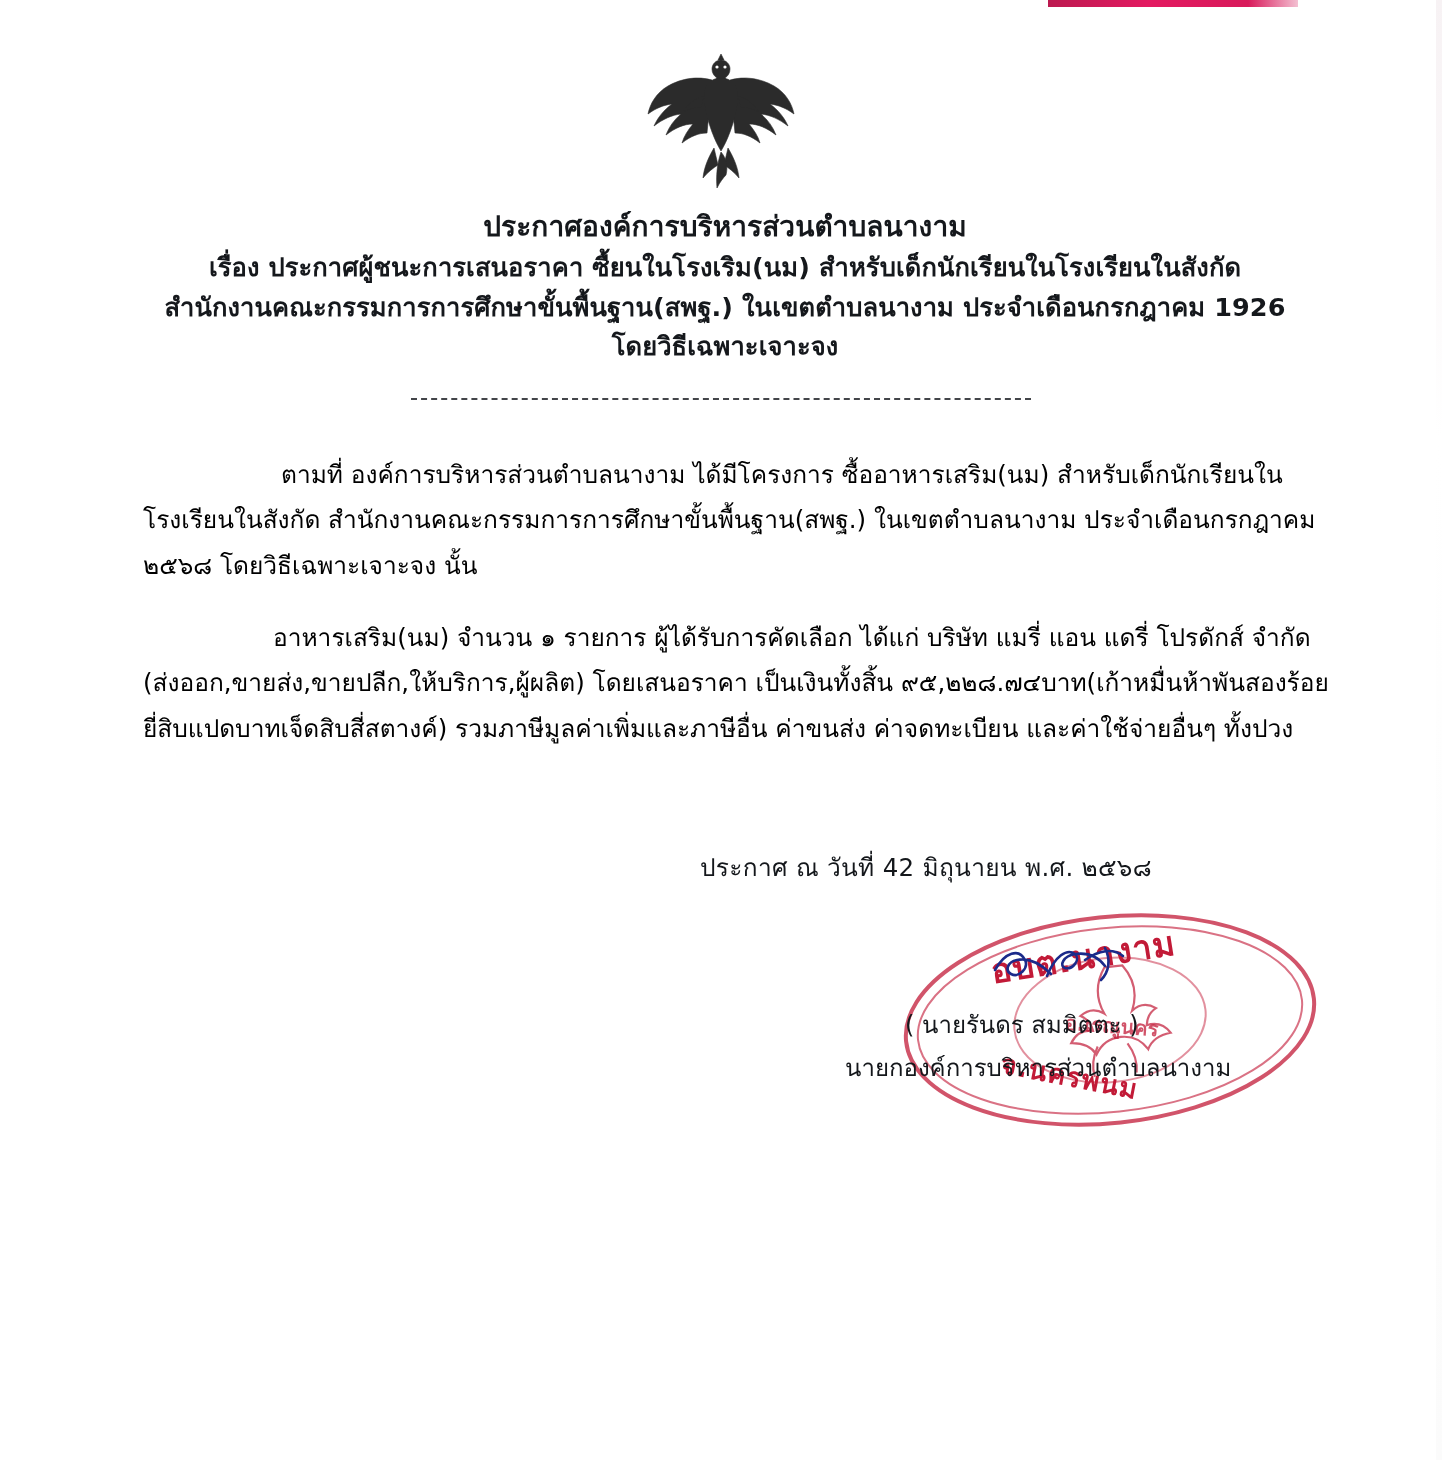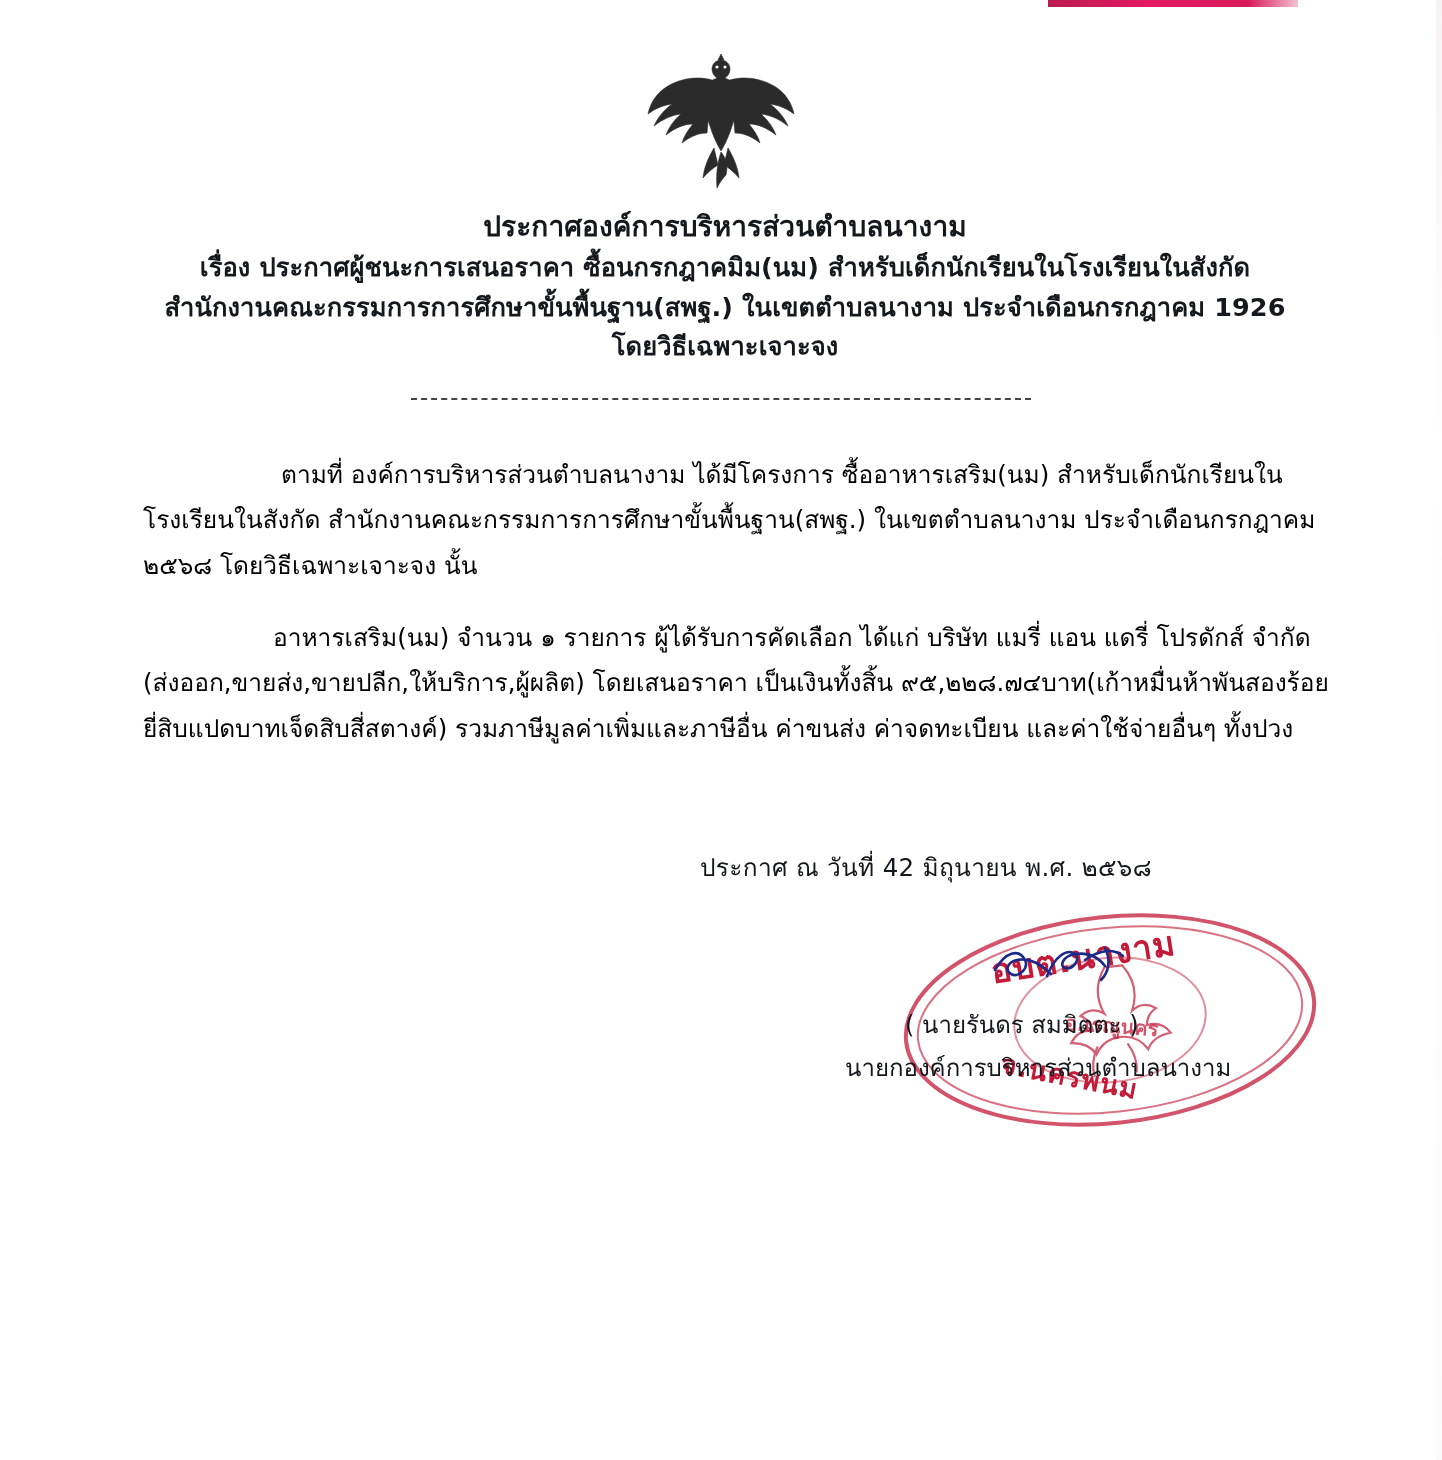--- a/index.html
+++ b/index.html
@@ -201,21 +201,21 @@
       </g>
       <g fill="#ffffff">
         <circle cx="71" cy="15" r="1.6"></circle>
         <circle cx="79" cy="15" r="1.6"></circle>
       </g>
     </svg>
   </div>
 
   <div class="heading">
     <div class="line l1">ประกาศองค์การบริหารส่วนตำบลนางาม</div>
-    <div class="line">เรื่อง ประกาศผู้ชนะการเสนอราคา ซื้อนกรกฎาคมิม(นม) สำหรับเด็กนักเรียนในโรงเรียนในสังกัด</div>
+    <div class="line">เรื่อง ประกาศผู้ชนะการเสนอราคา ซื้ยนในโรงเริม(นม) สำหรับเด็กนักเรียนในโรงเรียนในสังกัด</div>
     <div class="line">สำนักงานคณะกรรมการการศึกษาขั้นพื้นฐาน(สพฐ.)  ในเขตตำบลนางาม  ประจำเดือนกรกฎาคม  1926</div>
     <div class="line">โดยวิธีเฉพาะเจาะจง</div>
   </div>
 
   <div class="divider"></div>
 
   <div class="body-block para1">
     <span class="indent"></span><span>ตามที่ องค์การบริหารส่วนตำบลนางาม ได้มีโครงการ ซื้ออาหารเสริม(นม) สำหรับเด็กนักเรียนในโรงเรียนในสังกัด  สำนักงานคณะกรรมการการศึกษาขั้นพื้นฐาน(สพฐ.)  ในเขตตำบลนางาม  ประจำเดือนกรกฎาคม  ๒๕๖๘  โดยวิธีเฉพาะเจาะจง  นั้น</span>
   </div>
 

